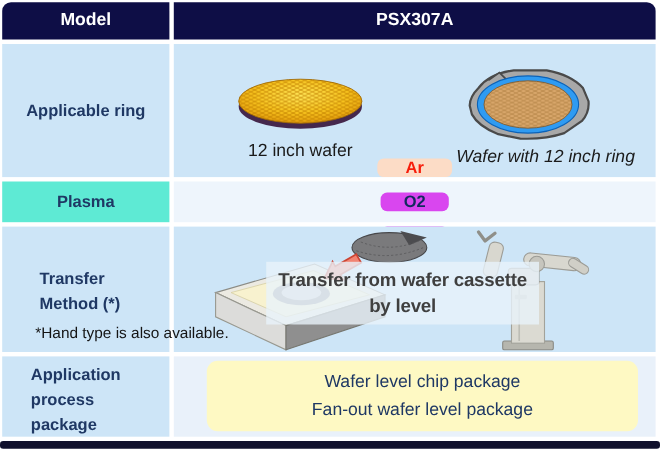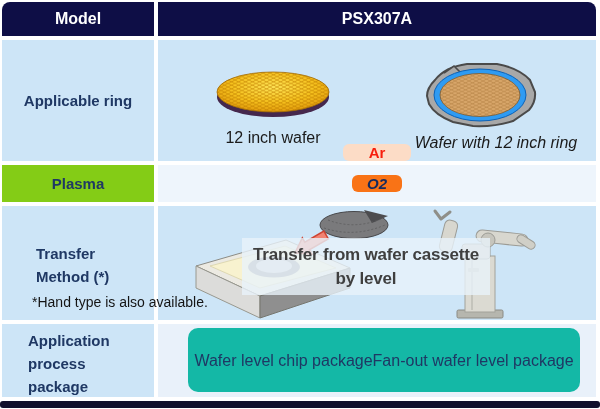--- a/index.html
+++ b/index.html
@@ -13,47 +13,47 @@
     gap:4px 4px;background:#ffffff;
   }
   .cell{position:relative;overflow:visible;}
   .hdr{background:#0e0e46;color:#ffffff;display:flex;align-items:center;justify-content:center;
        font-weight:bold;font-size:16px;}
   .hdr-left{border-radius:8px 0 0 0;}
   .hdr-right{border-radius:0 8px 0 0;}
   .lbl-cell{background:#cde5f7;display:flex;align-items:center;justify-content:center;
        color:#1f3864;font-weight:bold;font-size:15px;text-align:center;}
   .blue-cell{background:#cde5f7;padding-left:16px;}
-  .plasma-left{background:#84cc16;}
+  .plasma-left{background:#5eead4;}
   .plasma-right{background:#eef5fc;display:flex;align-items:center;justify-content:center;gap:14px;flex-direction:column;}
   .app-right{background:#e9f1fa;}
 
   .badge{display:flex;align-items:center;justify-content:center;height:29px;border-radius:6px;
        font-weight:bold;font-size:15px;}
   .badge-ar{width:68px;background:#fcdcc6;color:#f71e0c;}
-  .badge-gas{width:50px;background:#f97316;color:#132a5e;font-style:italic;}
+  .badge-gas{width:62px;background:#d946ef;color:#132a5e;}
 
   .fig{position:absolute;}
   .fig-caption{position:absolute;color:#1a1a1a;font-size:16px;text-align:center;white-space:nowrap;}
 
   .transfer-label{position:absolute;left:34px;top:36px;color:#1f3864;font-weight:bold;
        font-size:15px;line-height:23px;}
   .footnote{position:absolute;left:30px;top:88px;color:#141414;font-size:14px;white-space:nowrap;z-index:6;}
 
   .scene-svg{position:absolute;left:0;top:0;width:438px;height:114px;}
   .overlay-box{position:absolute;left:84px;top:32px;width:248px;height:57px;
        background:rgba(233,242,250,0.80);display:flex;flex-direction:column;
        align-items:center;justify-content:center;z-index:4;}
   .overlay-box div{color:#3f3f3f;font-weight:bold;font-size:17px;line-height:24px;
        letter-spacing:-0.2px;white-space:nowrap;}
 
   .app-label{position:absolute;left:26px;top:5px;color:#1f3864;font-weight:bold;
        font-size:15px;line-height:23px;}
-  .app-box{position:absolute;left:30px;top:4px;width:392px;height:64px;background:#14b8a6;
-       border-radius:10px;display:flex;flex-direction:row;align-items:center;justify-content:center;}
+  .app-box{position:absolute;left:30px;top:4px;width:392px;height:64px;background:#fef9c3;
+       border-radius:10px;display:flex;flex-direction:column;align-items:center;justify-content:center;}
   .app-box div{color:#1f3864;font-size:16px;line-height:25px;white-space:nowrap;}
 
   .bottom-bar{position:absolute;left:0;top:401px;width:600px;height:7px;background:#10102c;border-radius:3px;}
 </style>
 </head>
 <body>
 
 <div class="stage">
   <div class="spec-table">
 

